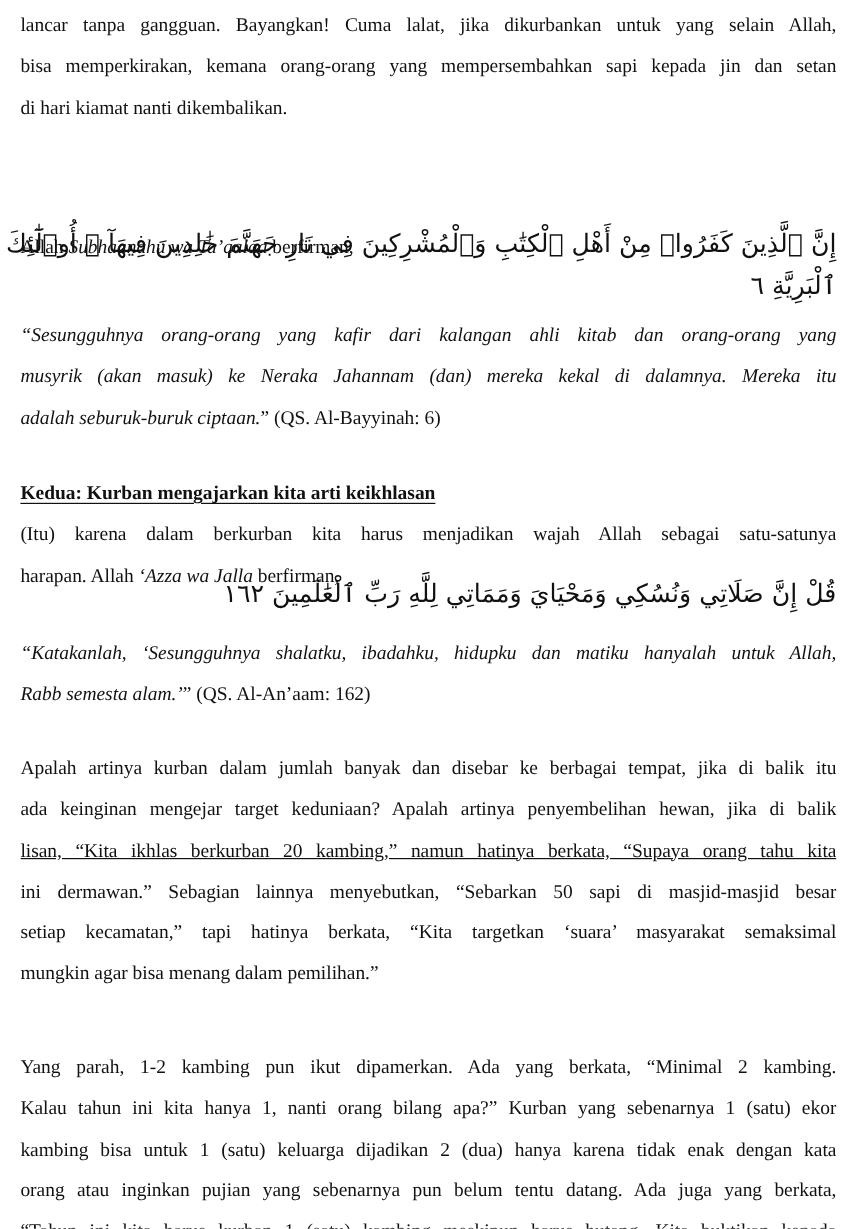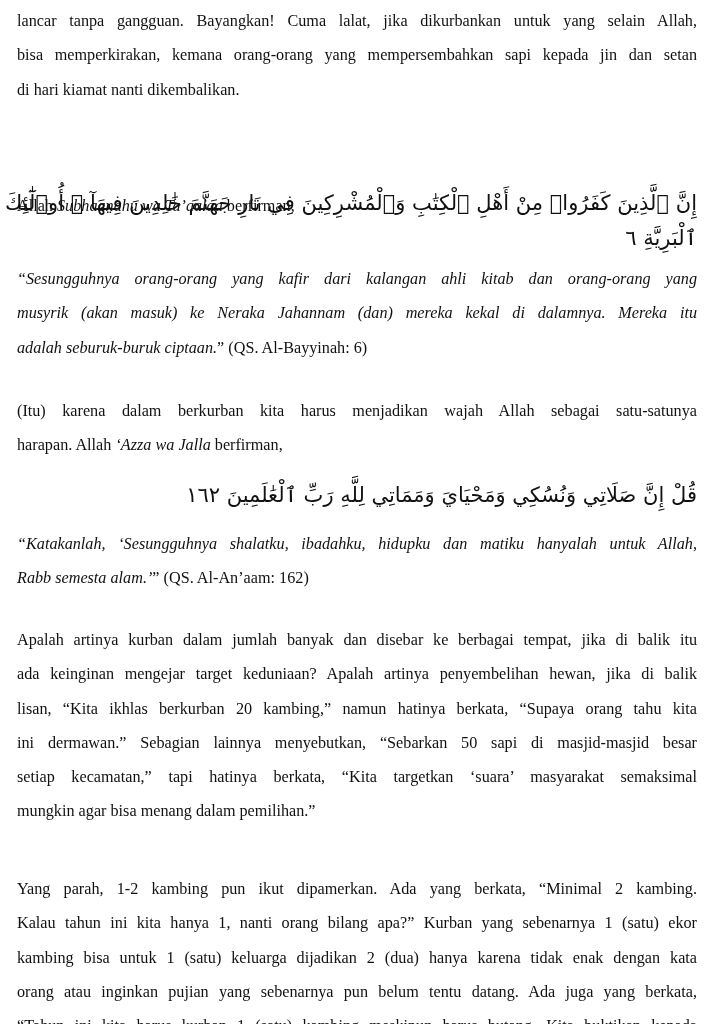--- a/index.html
+++ b/index.html
@@ -38,35 +38,36 @@
   <div class="arabic" style="top:186px;">إِنَّ ٱلَّذِينَ كَفَرُوا۟ مِنْ أَهْلِ ٱلْكِتَٰبِ وَٱلْمُشْرِكِينَ فِي نَارِ جَهَنَّمَ خَٰلِدِينَ فِيهَآ ۚ أُو۟لَٰٓئِكَ هُمْ شَرُّ</div>
   <div class="arabic" style="top:221px;">ٱلْبَرِيَّةِ ٦</div>
 
   <div class="blk p" style="top:262px;">
     <span class="line it" style="white-space: normal; height: 34.3px; overflow: hidden;">“Sesungguhnya orang-orang yang kafir dari kalangan ahli kitab dan orang-orang yang</span>
     <span class="line it" style="white-space: normal; height: 34.3px; overflow: hidden;">musyrik (akan masuk) ke Neraka Jahannam (dan) mereka kekal di dalamnya. Mereka itu</span>
     <span class="line end"><span class="it">adalah seburuk-buruk ciptaan.</span><span>” (QS. Al-Bayyinah: 6)</span></span>
   </div>
 
   <div class="blk p" style="top:394px;">
+    <span class="line end"><span class="heading">Kedua: Kurban mengajarkan kita arti keikhlasan</span></span>
     <span class="line" style="white-space: normal; height: 34.3px; overflow: hidden;">(Itu) karena dalam berkurban kita harus menjadikan wajah Allah sebagai satu-satunya</span>
     <span class="line end"><span>harapan. Allah </span><span class="it">‘Azza wa Jalla</span><span> berfirman,</span></span>
   </div>
 
   <div class="arabic" style="top:478px;">قُلْ إِنَّ صَلَاتِي وَنُسُكِي وَمَحْيَايَ وَمَمَاتِي لِلَّهِ رَبِّ ٱلْعَٰلَمِينَ ١٦٢</div>
 
   <div class="blk p" style="top:527px;">
     <span class="line it" style="white-space: normal; height: 34.3px; overflow: hidden;">“Katakanlah, ‘Sesungguhnya shalatku, ibadahku, hidupku dan matiku hanyalah untuk Allah,</span>
     <span class="line end"><span class="it">Rabb semesta alam.’</span><span>” (QS. Al-An’aam: 162)</span></span>
   </div>
 
   <div class="blk p" style="top:623px;">
     <span class="line" style="white-space: normal; height: 34.3px; overflow: hidden;">Apalah artinya kurban dalam jumlah banyak dan disebar ke berbagai tempat, jika di balik itu</span>
     <span class="line" style="white-space: normal; height: 34.3px; overflow: hidden;">ada keinginan mengejar target keduniaan? Apalah artinya penyembelihan hewan, jika di balik</span>
-    <span class="line" style="white-space: normal; height: 34.3px; overflow: hidden;">lisan, “Kita ikhlas berkurban 20 kambing,” namun hatinya berkata, “Supaya orang tahu kita</span>
+    <span class="line" style="white-space: normal; height: 34.3px; overflow: hidden; text-decoration: underline;">lisan, “Kita ikhlas berkurban 20 kambing,” namun hatinya berkata, “Supaya orang tahu kita</span>
     <span class="line" style="white-space: normal; height: 34.3px; overflow: hidden;">ini dermawan.” Sebagian lainnya menyebutkan, “Sebarkan 50 sapi di masjid-masjid besar</span>
     <span class="line" style="white-space: normal; height: 34.3px; overflow: hidden;">setiap kecamatan,” tapi hatinya berkata, “Kita targetkan ‘suara’ masyarakat semaksimal</span>
     <span class="line end">mungkin agar bisa menang dalam pemilihan.”</span>
   </div>
 
   <div class="blk p" style="top:872px;">
     <span class="line" style="white-space: normal; height: 34.3px; overflow: hidden;">Yang parah, 1-2 kambing pun ikut dipamerkan. Ada yang berkata, “Minimal 2 kambing.</span>
     <span class="line" style="white-space: normal; height: 34.3px; overflow: hidden;">Kalau tahun ini kita hanya 1, nanti orang bilang apa?” Kurban yang sebenarnya 1 (satu) ekor</span>
     <span class="line" style="white-space: normal; height: 34.3px; overflow: hidden;">kambing bisa untuk 1 (satu) keluarga dijadikan 2 (dua) hanya karena tidak enak dengan kata</span>
     <span class="line" style="white-space: normal; height: 34.3px; overflow: hidden;">orang atau inginkan pujian yang sebenarnya pun belum tentu datang. Ada juga yang berkata,</span>

